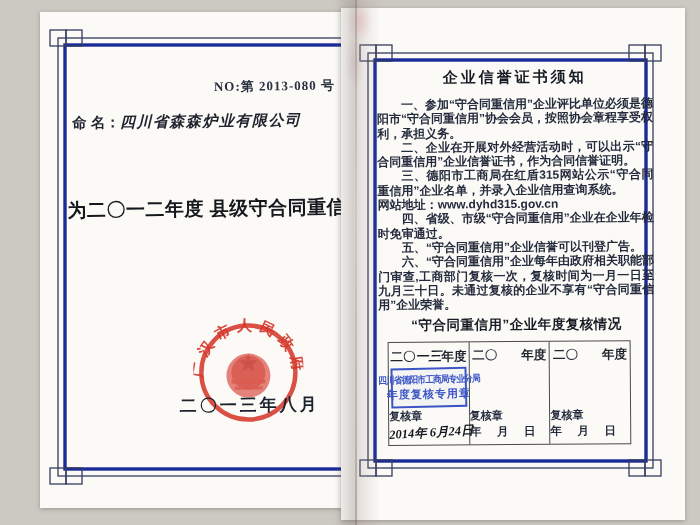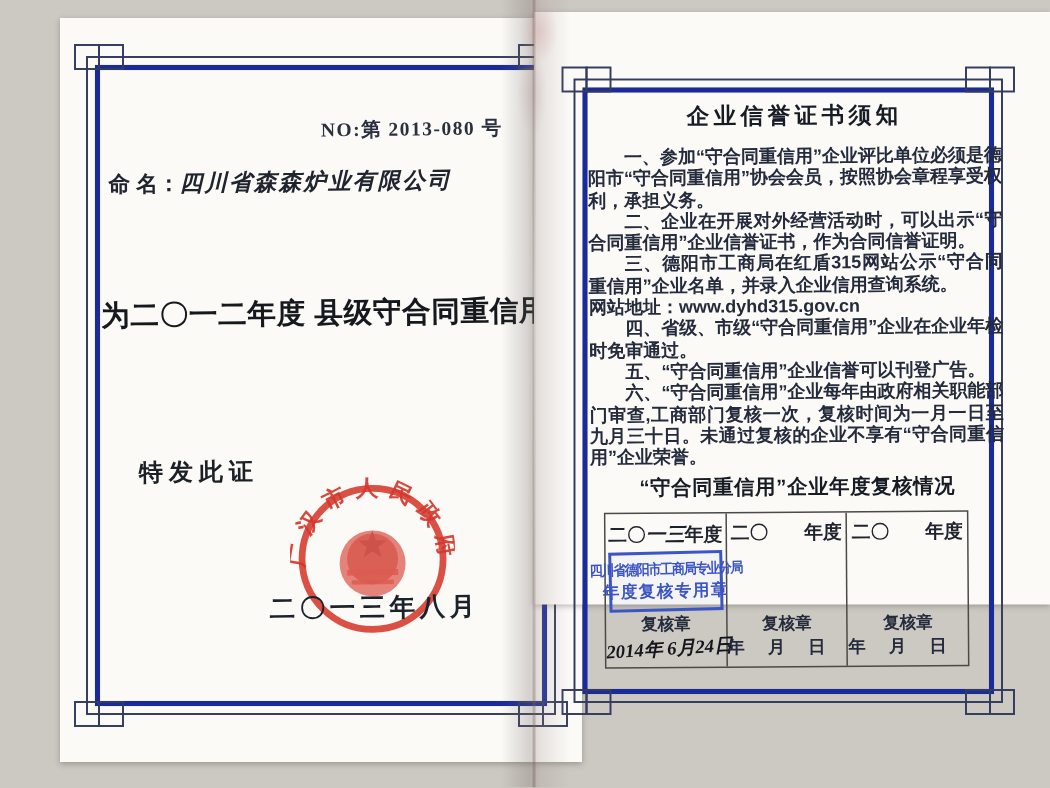--- a/index.html
+++ b/index.html
@@ -4,21 +4,21 @@
 <style>
   html,body{margin:0;padding:0;}
   body{
     width:700px;height:525px;position:relative;overflow:hidden;
     background:#ccc9c2;
     font-family:"Liberation Sans","DejaVu Sans",sans-serif;
     color:#232a3a;
   }
   .page{position:absolute;background:#fbfaf7;box-shadow:0 1px 4px rgba(60,55,50,.35);}
   .page-left{left:4px;top:12px;width:348px;height:496px;margin-left:36px;}
-  .page-right{left:356px;top:8px;width:344px;height:395px;}
+  .page-right{left:341px;top:8px;width:344px;height:512px;}
   .border-svg{position:absolute;left:0;top:0;}
   
   .lp-content{position:absolute;inset:0;transform:rotate(-0.7deg);}
   .serial{position:absolute;left:176px;top:66px;font-family:"Liberation Serif","DejaVu Serif",serif;
           font-weight:700;font-size:13px;letter-spacing:1px;color:#2a3040;}
   .name-line{position:absolute;left:34px;top:100px;font-size:14.5px;font-weight:700;color:#1f2430;}
   .hand{font-family:cursive;font-style:italic;}
   .company{font-size:15px;letter-spacing:1.5px;color:#20242e;}
   .award{position:absolute;left:28px;top:184px;width:306px;font-size:19px;font-weight:800;
          color:#15181d;letter-spacing:.5px;white-space:nowrap;}
@@ -47,21 +47,21 @@
                 border:1px solid #4a4a48;}
   .rt-col{flex:1;position:relative;border-right:1px solid #4a4a48;}
   .rt-col:last-child{border-right:none;}
   .year-row{text-align:center;margin-top:5px;font-size:12.5px;font-weight:700;color:#20242e;white-space:nowrap;}
   .year-fill{display:inline-block;min-width:24px;text-align:center;font-size:13px;color:#1c202a;}
   .stamp-box{position:absolute;left:2px;right:2px;top:25px;height:36px;border:2px solid #3c55c5;
              color:#3c55c5;display:flex;flex-direction:column;justify-content:center;align-items:center;
              transform:rotate(-1deg);background:rgba(70,95,200,.04);}
   .stamp-l1{font-size:9.5px;font-weight:800;letter-spacing:-1px;white-space:nowrap;transform:scaleX(.92);}
   .stamp-l2{font-size:11px;font-weight:800;letter-spacing:1px;white-space:nowrap;}
-  .seal-label{position:absolute;bottom:21px;width:100%;text-align:center;font-size:11px;
+  .seal-label{position:absolute;bottom:21px;width:100%;font-size:11px;
               font-weight:800;color:#242b3c;}
   .ymd{position:absolute;bottom:5px;width:100%;font-size:11.5px;
        font-weight:700;color:#242b3c;letter-spacing:2px;white-space:nowrap;}
   .hand-date{position:absolute;bottom:3px;width:100%;text-align:center;font-size:12.5px;
              font-weight:700;color:#14161c;transform:rotate(-3deg);white-space:nowrap;}
 </style>
 </head>
 <body>
 
 <div class="page page-left">
@@ -82,21 +82,20 @@
 
   <div class="lp-content">
     <div class="serial">NO:第 2013-080 号</div>
 
     <div class="name-line">
       <span>命 名：</span><span class="hand company">四川省森森炉业有限公司</span>
     </div>
 
     <div class="award">为二〇一二年度 县级守合同重信用企业</div>
 
-    <div class="grant">特发此证</div>
 
     <svg class="seal-svg" width="110" height="110">
       <circle cx="55" cy="55" r="47" fill="none" stroke="#d5382c" stroke-width="4.5" opacity="0.88"></circle>
       <g opacity="0.82">
         <circle cx="55" cy="58" r="22" fill="#d5382c" opacity="0.75"></circle>
         <circle cx="55" cy="55" r="17" fill="#cf3328" opacity="0.8"></circle>
         <polygon points="55,36 57.4,42.6 64.5,42.8 58.9,47.1 60.9,53.9 55,49.9 49.1,53.9 51.1,47.1 45.5,42.8 52.6,42.6" fill="#c22e23"></polygon>
         <rect x="38" y="62" width="34" height="4" fill="#d5382c" opacity="0.85"></rect>
         <rect x="41" y="69" width="28" height="3" fill="#d5382c" opacity="0.8"></rect>
       </g>

